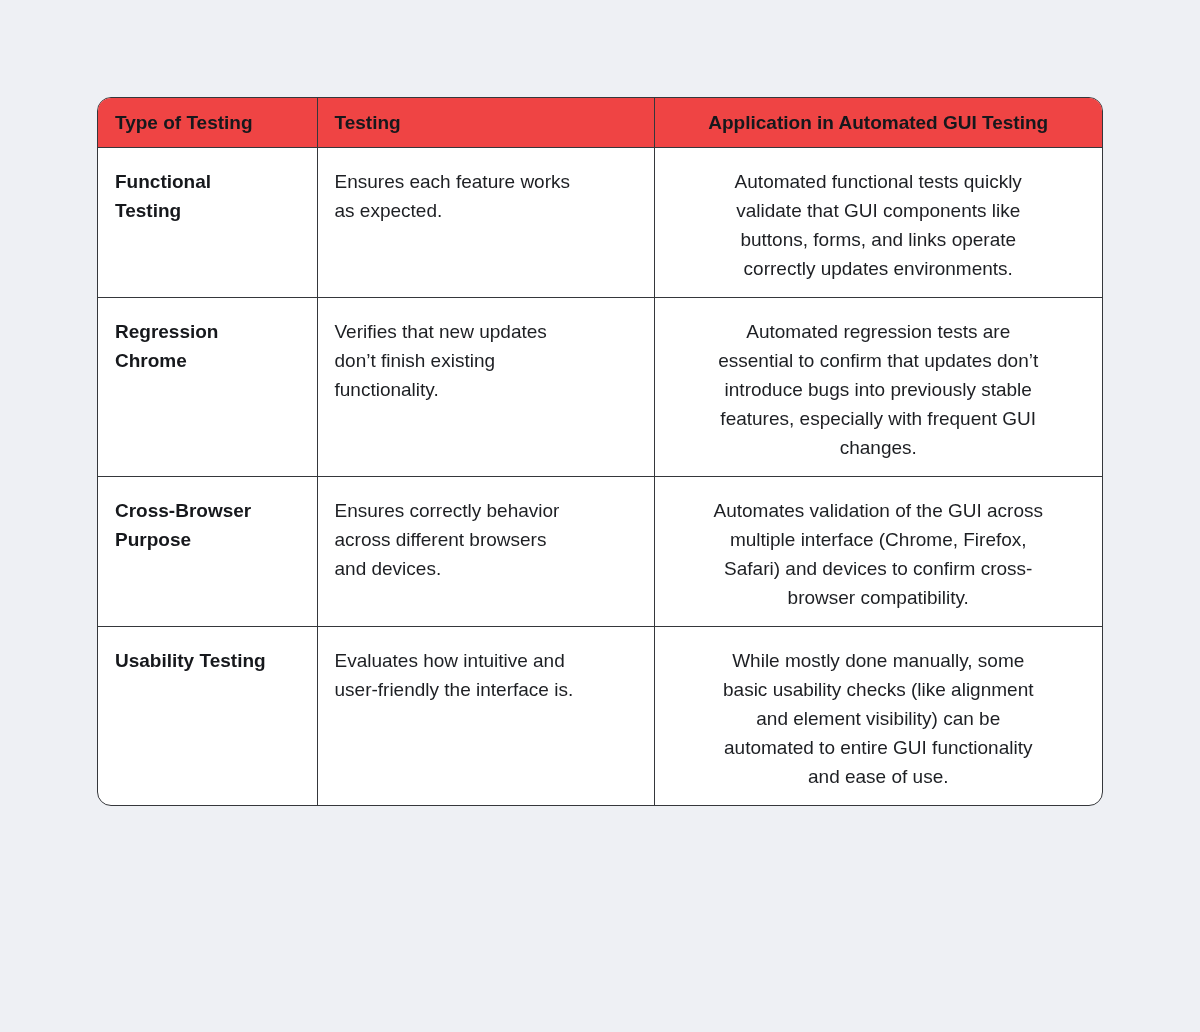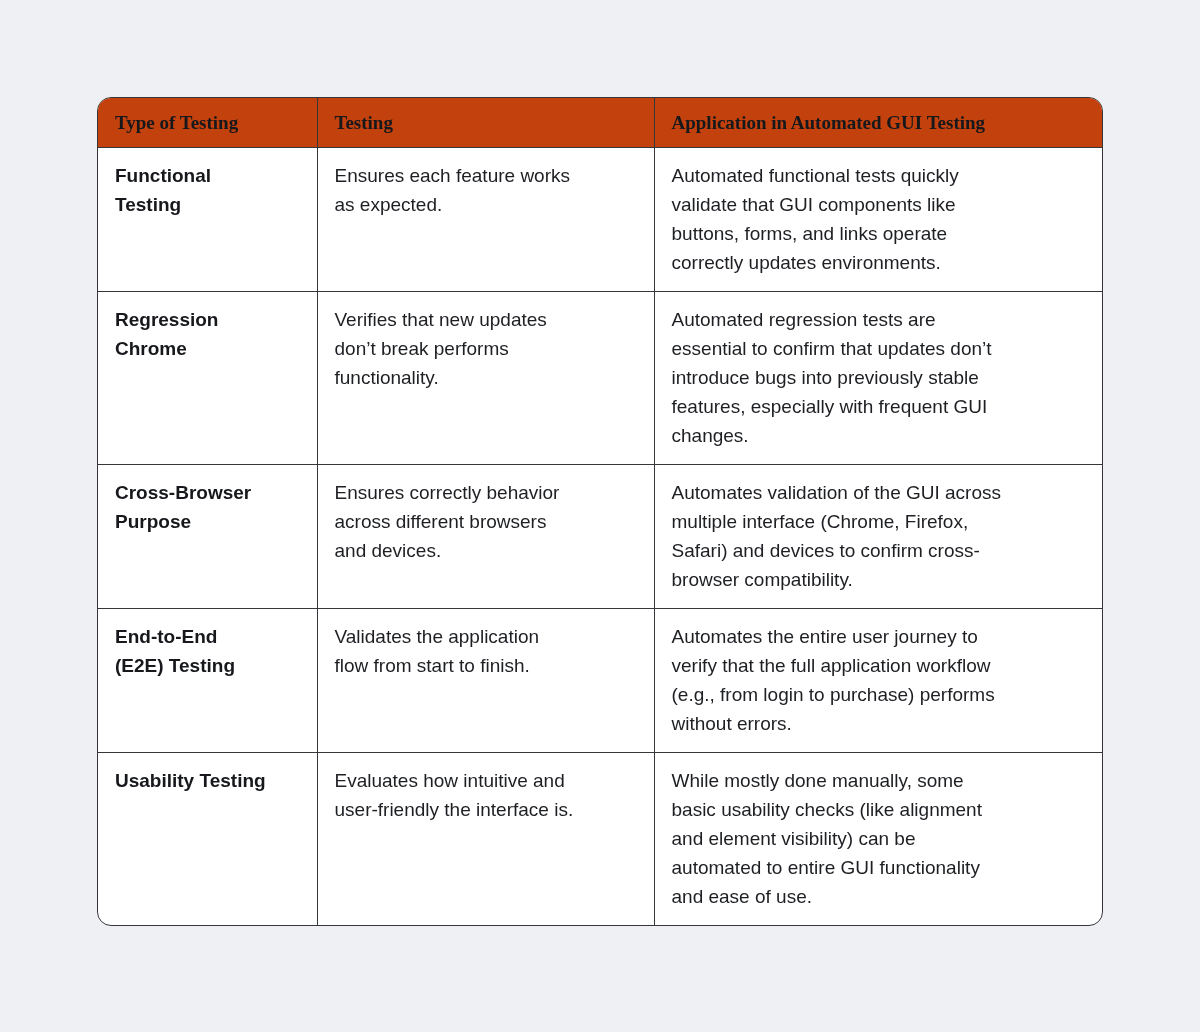--- a/index.html
+++ b/index.html
@@ -32,40 +32,39 @@
   }
   col.c1 { width: 219px; }
   col.c2 { width: 337px; }
   col.c3 { width: auto; }
   th, td {
     border: 1px solid #35373b;
     text-align: left;
     vertical-align: top;
     font-size: 19px;
     line-height: 29px;
-    padding: 13px 17px 14px 17px;
+    padding: 19px 17px 14px 17px;
     white-space: pre-line;
     overflow-wrap: break-word;
   }
   th {
-    background: #c2410c;
+    background: #ef4444;
     font-weight: 700;
     color: #16181c;
     vertical-align: middle;
     padding: 10px 17px;
     white-space: normal;
-    font-family: Liberation Serif, serif;
   }
   td.cell-type {
     font-weight: 700;
     color: #16181c;
   }
   
   th:first-child, td:first-child { border-left: none; }
-  th:last-child,  td:last-child  { border-right: none; }
+  th:last-child,  td:last-child  { border-right: none; text-align: center; }
   thead th { border-top: none; }
   tbody tr:last-child td { border-bottom: none; margin-left: 8px; }
 </style>
 </head>
 <body>
 
 <div class="table-card">
   <table class="testing-table">
     <colgroup>
       <col class="c1">
@@ -87,50 +86,40 @@
 as expected.</td>
         <td class="cell-application">Automated functional tests quickly
 validate that GUI components like
 buttons, forms, and links operate
 correctly updates environments.</td>
       </tr>
       <tr>
         <td class="cell-type">Regression
 Chrome</td>
         <td class="cell-purpose">Verifies that new updates
-don’t break performs
+don’t finish existing
 functionality.</td>
         <td class="cell-application">Automated regression tests are
 essential to confirm that updates don’t
 introduce bugs into previously stable
 features, especially with frequent GUI
 changes.</td>
       </tr>
       <tr>
         <td class="cell-type">Cross-Browser
 Purpose</td>
         <td class="cell-purpose">Ensures correctly behavior
 across different browsers
 and devices.</td>
         <td class="cell-application">Automates validation of the GUI across
 multiple interface (Chrome, Firefox,
 Safari) and devices to confirm cross-
 browser compatibility.</td>
       </tr>
       <tr>
-        <td class="cell-type">End-to-End
-(E2E) Testing</td>
-        <td class="cell-purpose">Validates the application
-flow from start to finish.</td>
-        <td class="cell-application">Automates the entire user journey to
-verify that the full application workflow
-(e.g., from login to purchase) performs
-without errors.</td>
-      </tr>
-      <tr>
         <td class="cell-type">Usability Testing</td>
         <td class="cell-purpose">Evaluates how intuitive and
 user-friendly the interface is.</td>
         <td class="cell-application">While mostly done manually, some
 basic usability checks (like alignment
 and element visibility) can be
 automated to entire GUI functionality
 and ease of use.</td>
       </tr>
     </tbody>

